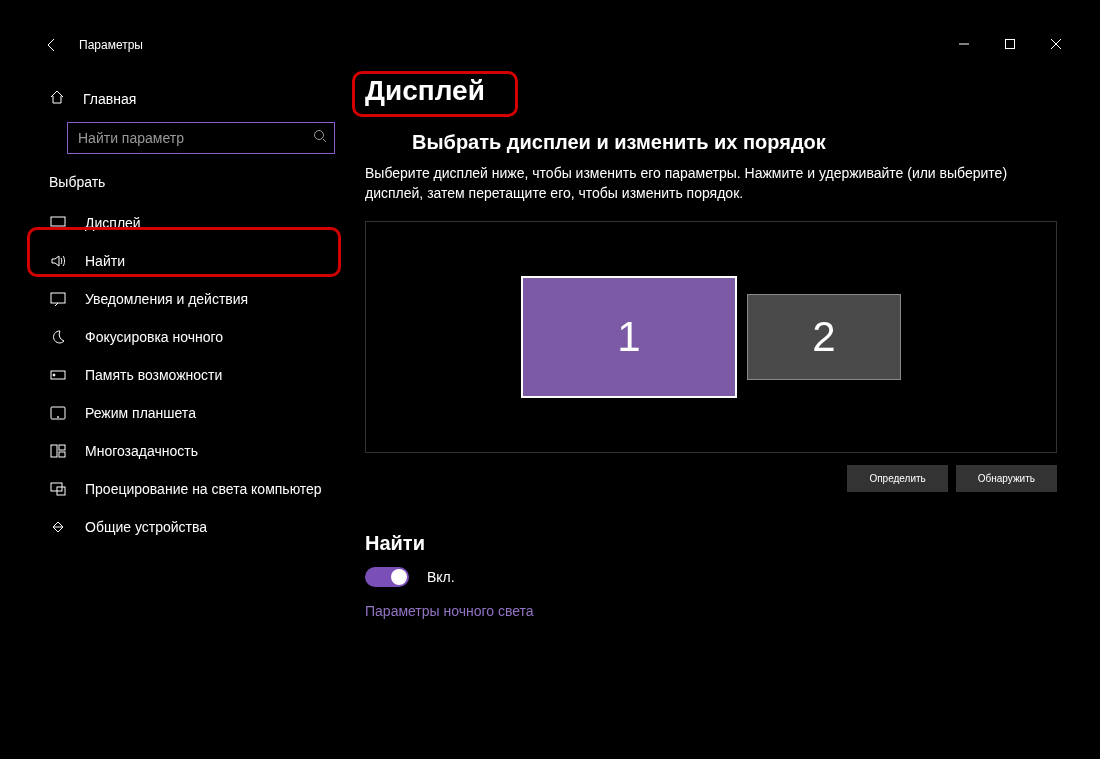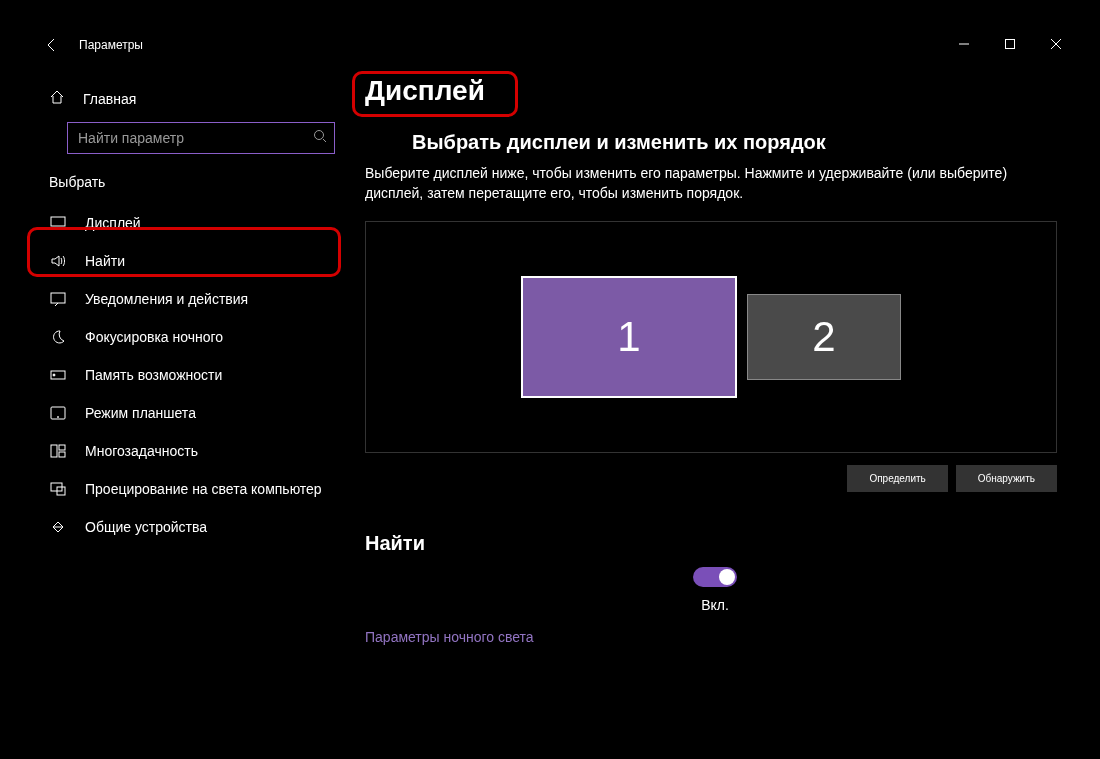--- a/index.html
+++ b/index.html
@@ -196,22 +196,21 @@
   font-weight: 600;
   padding: 40px 0 12px 0;
 }
 .night-label {
   font-size: 14px;
   padding-bottom: 10px;
 }
 .toggle-row {
   display: flex;
   align-items: center;
-  gap: 10px;
-  flex-direction: column;
+  gap: 18px;
 }
 .toggle {
   width: 44px;
   height: 20px;
   border-radius: 10px;
   background: #7a4fb8;
   position: relative;
   cursor: pointer;
 }
 .toggle-knob {

